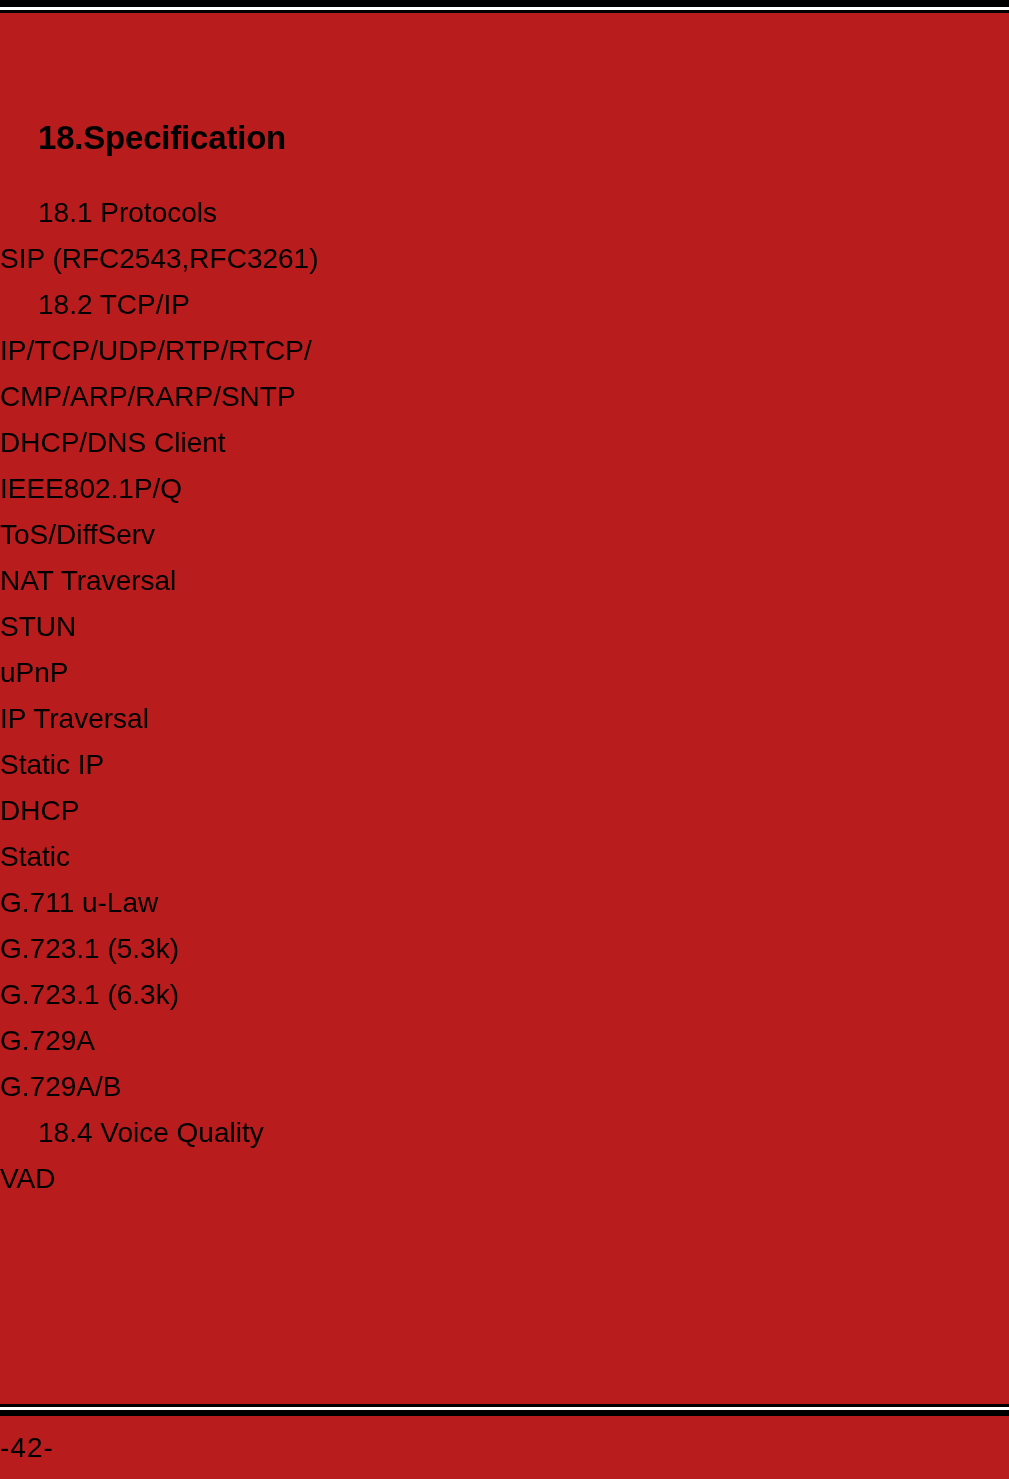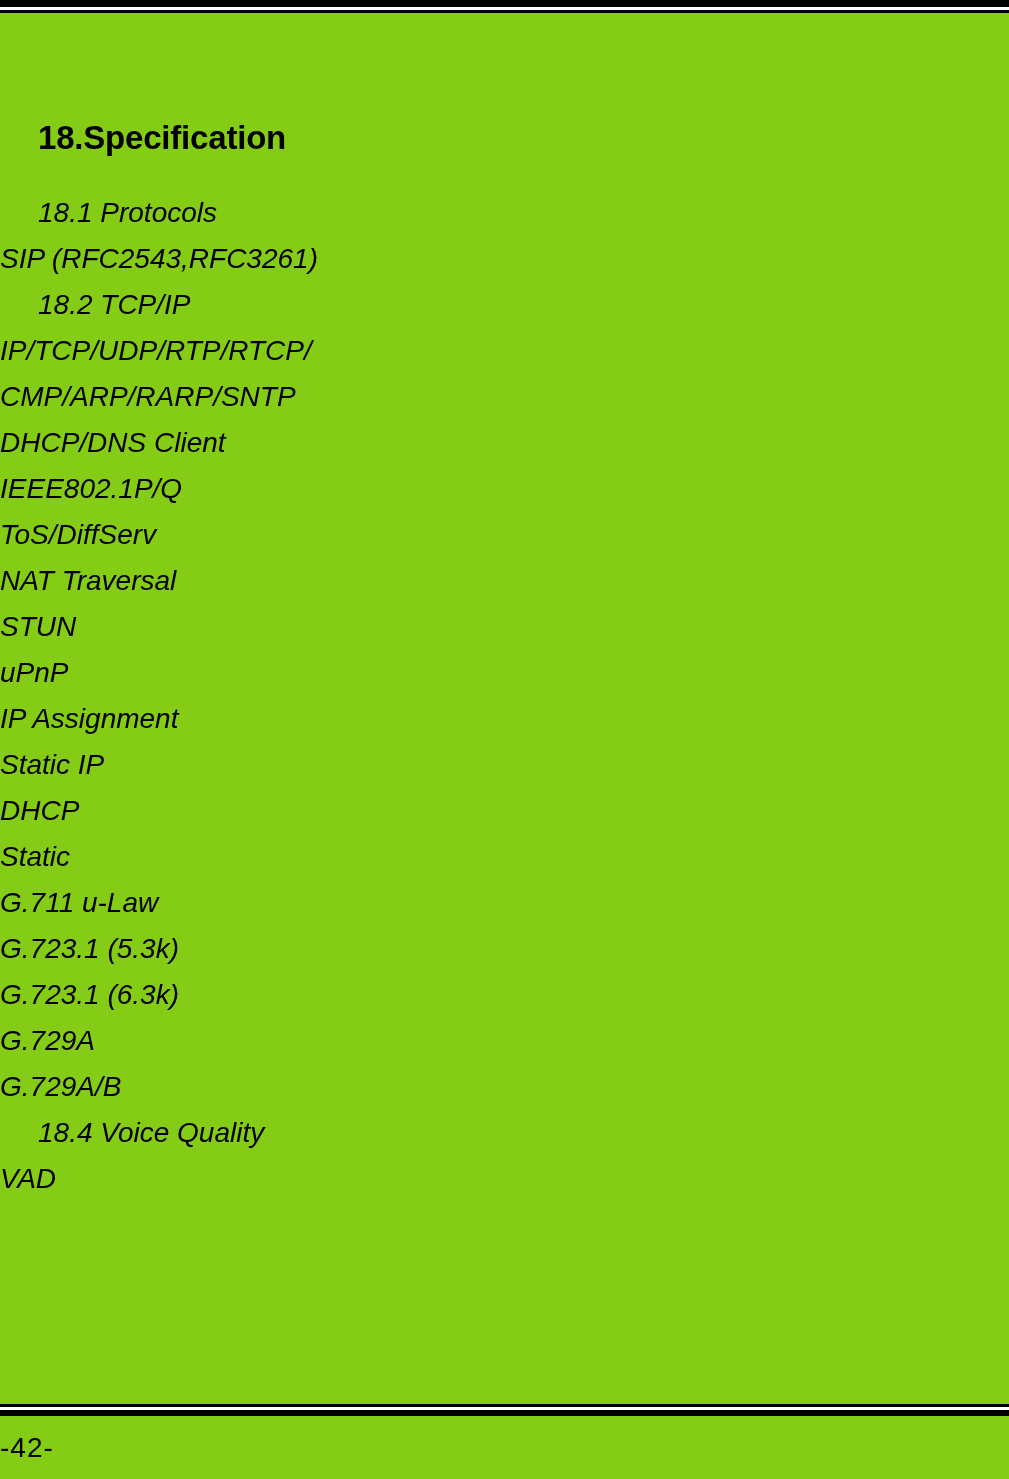--- a/index.html
+++ b/index.html
@@ -5,21 +5,21 @@
   html, body {
     margin: 0;
     padding: 0;
     background: #ffffff;
   }
 
   .page {
     position: relative;
     width: 1009px;
     height: 1479px;
-    background: #84cc16;
+    background: #b91c1c;
     overflow: hidden;
     font-family: "Liberation Sans", sans-serif;
     color: #000000;
   }
 
   
   .header-rules {
     position: absolute;
     top: 0;
     left: 0;
@@ -94,21 +94,20 @@
   .spec-list {
     margin: 0;
     padding: 0;
     list-style: none;
   }
 
   .spec-line {
     font-size: 28px;
     line-height: 46px;
     white-space: pre;
-    font-style: italic;
   }
 
   .level-section {
     padding-left: 38px;
   }
 
   .level-item {
   }
 
   .spacer-after-title {
@@ -136,21 +135,21 @@
         <li class="spec-line level-item">SIP (RFC2543,RFC3261)</li>
         <li class="spec-line level-section">18.2 TCP/IP</li>
         <li class="spec-line level-item">IP/TCP/UDP/RTP/RTCP/</li>
         <li class="spec-line level-item">CMP/ARP/RARP/SNTP</li>
         <li class="spec-line level-item">DHCP/DNS Client</li>
         <li class="spec-line level-item">IEEE802.1P/Q</li>
         <li class="spec-line level-item">ToS/DiffServ</li>
         <li class="spec-line level-item">NAT Traversal</li>
         <li class="spec-line level-item">STUN</li>
         <li class="spec-line level-item">uPnP</li>
-        <li class="spec-line level-item">IP Assignment</li>
+        <li class="spec-line level-item">IP Traversal</li>
         <li class="spec-line level-item">Static IP</li>
         <li class="spec-line level-item">DHCP</li>
         <li class="spec-line level-item">Static</li>
         <li class="spec-line level-item">G.711 u-Law</li>
         <li class="spec-line level-item">G.723.1 (5.3k)</li>
         <li class="spec-line level-item">G.723.1 (6.3k)</li>
         <li class="spec-line level-item">G.729A</li>
         <li class="spec-line level-item">G.729A/B</li>
         <li class="spec-line level-section">18.4 Voice Quality</li>
         <li class="spec-line level-item">VAD</li>

